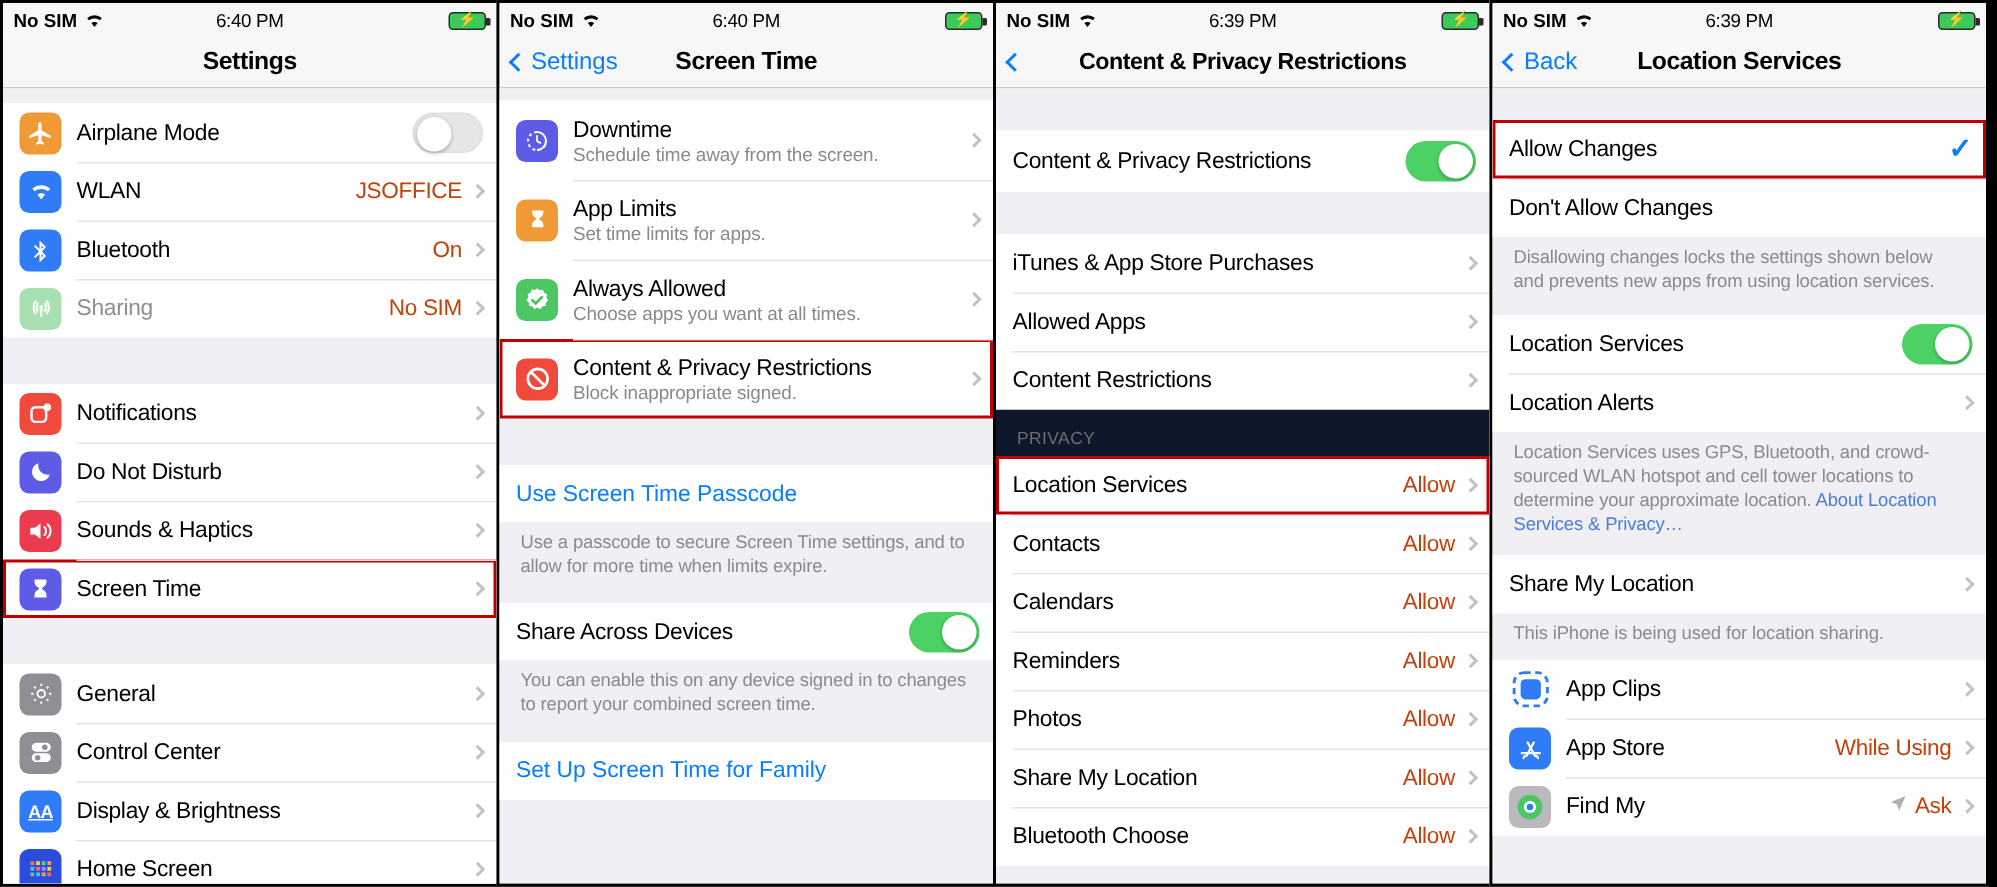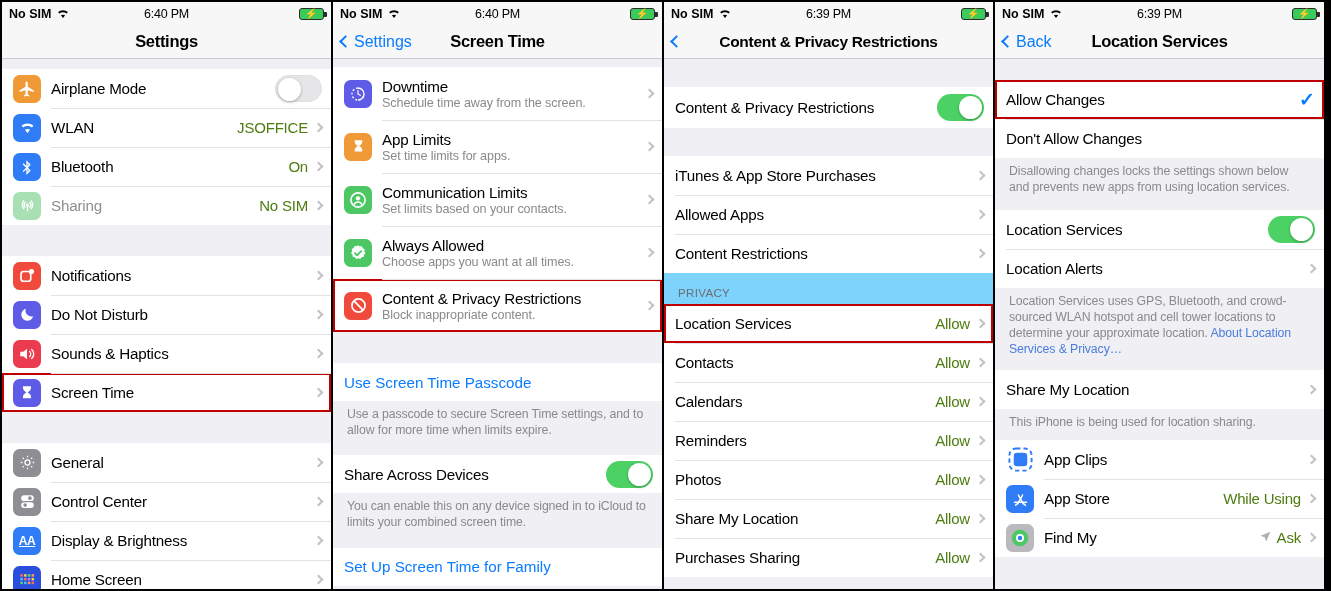--- a/index.html
+++ b/index.html
@@ -95,21 +95,21 @@
     margin-right: 10px; flex: 0 0 28px;
     display:flex; align-items:center; justify-content:center;
     color:#fff;
     text-decoration:underline;
   }
   .ic svg { display:block; }
   .label { font-size: 15.2px; color: #000; letter-spacing: -0.2px; }
   .label.dim { color: #8e8e93; }
   .sublabel { font-size: 12.6px; color: #8a8a8e; margin-top: 1px; letter-spacing: -0.1px;}
   .twoline { display:flex; flex-direction:column; justify-content:center; }
-  .value { margin-left: auto; font-size: 15px; color: #4d7c0f; letter-spacing:-0.2px;text-align:center; }
+  .value { margin-left: auto; font-size: 15px; color: #c2410c; letter-spacing:-0.2px;text-align:center; }
   .chev {
     margin-left: 7px; flex:0 0 auto;
     display:inline-block; width:7px; height:7px;
     border-right: 2px solid #c2c2c6; border-top: 2px solid #c2c2c6;
     transform: rotate(45deg);
   }
   .chev.pad { margin-left: auto; }
   .check { margin-left:auto; color:#0a7cff; font-size:19px; font-weight:700; line-height:1; }
 
   
@@ -127,21 +127,21 @@
   .toggle.off .knob { left: 2px; }
 
   
   .footer {
     font-size: 12.3px; color: #8a8a8e; line-height: 1.28;
     padding: 6px 14px 9px 14px; background: #efeff4; letter-spacing: -0.1px;
   }
   .footer a { color: #4a7ddb; text-decoration: none; }
   .hdr {
     font-size: 11.6px; color: #6d6d72; letter-spacing: 0.3px;
-    padding: 13px 14px 5px 14px; background: #7dd3fc;
+    padding: 13px 14px 5px 14px; background: #0f172a;
   }
   .bluerow { font-size: 15.2px; color: #0a7cff; }
 
   
   .hl { outline: 2.5px solid #c00000; outline-offset: -2px; z-index: 5; }
 </style>
 </head>
 <body>
 
 <div class="screens">
@@ -366,54 +366,40 @@
           </span>
           <span class="twoline">
             <span class="label">App Limits</span>
             <span class="sublabel">Set time limits for apps.</span>
           </span>
           <span class="chev pad"></span>
         </div>
         <div class="row hasicon" style="min-height:53px">
           <span class="ic" style="background:#4cc764">
             <svg width="20" height="20" viewBox="0 0 24 24">
-                <circle cx="12" cy="12" r="8.5" fill="none" stroke="#fff" stroke-width="2"></circle>
-                <circle cx="12" cy="10" r="2.6" fill="#fff"></circle>
-                <path d="M7.3 17.4a5.2 5.2 0 0 1 9.4 0" fill="none" stroke="#fff" stroke-width="2"></path>
-              </svg>
-          </span>
-          <span class="twoline">
-            <span class="label">Communication Limits</span>
-            <span class="sublabel">Set limits based on your contacts.</span>
-          </span>
-          <span class="chev pad"></span>
-        </div>
-        <div class="row hasicon" style="min-height:53px">
-          <span class="ic" style="background:#4cc764">
-            <svg width="20" height="20" viewBox="0 0 24 24">
                 <path d="M12 2.6l2.1 1.6 2.6-.4 1 2.5 2.4 1.1-.6 2.6 1.5 2.2-1.9 1.8-.2 2.6-2.6.5-1.6 2.1-2.4-1-2.4 1-1.6-2.1-2.6-.5-.2-2.6L3.6 12l1.5-2.2-.6-2.6 2.4-1.1 1-2.5 2.6.4L12 2.6z" fill="#fff"></path>
                 <path d="M8.3 12.2l2.6 2.6 4.9-5" fill="none" stroke="#4cc764" stroke-width="2.2" stroke-linecap="round" stroke-linejoin="round"></path>
               </svg>
           </span>
           <span class="twoline">
             <span class="label">Always Allowed</span>
             <span class="sublabel">Choose apps you want at all times.</span>
           </span>
           <span class="chev pad"></span>
         </div>
         <div class="row hasicon hl" style="min-height:53px">
           <span class="ic" style="background:#f04a3c">
             <svg width="19" height="19" viewBox="0 0 24 24">
                 <circle cx="12" cy="12" r="8.3" fill="none" stroke="#fff" stroke-width="2.2"></circle>
                 <path d="M6.3 6.3l11.4 11.4" stroke="#fff" stroke-width="2.2"></path>
               </svg>
           </span>
           <span class="twoline">
             <span class="label">Content &amp; Privacy Restrictions</span>
-            <span class="sublabel">Block inappropriate content.</span>
+            <span class="sublabel">Block inappropriate signed.</span>
           </span>
           <span class="chev pad"></span>
         </div>
       </div>
 
       <div class="gap" style="height:31px"></div>
 
       <div class="group">
         <div class="row" style="min-height:38px">
           <span class="bluerow">Use Screen Time Passcode</span>
@@ -423,21 +409,21 @@
 
       <div class="gap" style="height:8px"></div>
       <div class="group">
         <div class="row" style="min-height:38px">
           <span class="label">Share Across Devices</span>
           <span class="toggle on">
               <span class="knob"></span>
             </span>
         </div>
       </div>
-      <div class="footer">You can enable this on any device signed in to iCloud to limits your combined screen time.</div>
+      <div class="footer">You can enable this on any device signed in to changes to report your combined screen time.</div>
 
       <div class="gap" style="height:8px"></div>
       <div class="group">
         <div class="row" style="min-height:38px">
           <span class="bluerow">Set Up Screen Time for Family</span>
         </div>
       </div>
     </div>
   </div>
 
@@ -519,21 +505,21 @@
           <span class="label">Photos</span>
           <span class="value">Allow</span>
           <span class="chev"></span>
         </div>
         <div class="row" style="min-height:39px">
           <span class="label">Share My Location</span>
           <span class="value">Allow</span>
           <span class="chev"></span>
         </div>
         <div class="row" style="min-height:39px">
-          <span class="label">Purchases Sharing</span>
+          <span class="label">Bluetooth Choose</span>
           <span class="value">Allow</span>
           <span class="chev"></span>
         </div>
       </div>
     </div>
   </div>
 
   <div class="phone w332">
     <div class="statusbar">
       <div class="sb-left">

